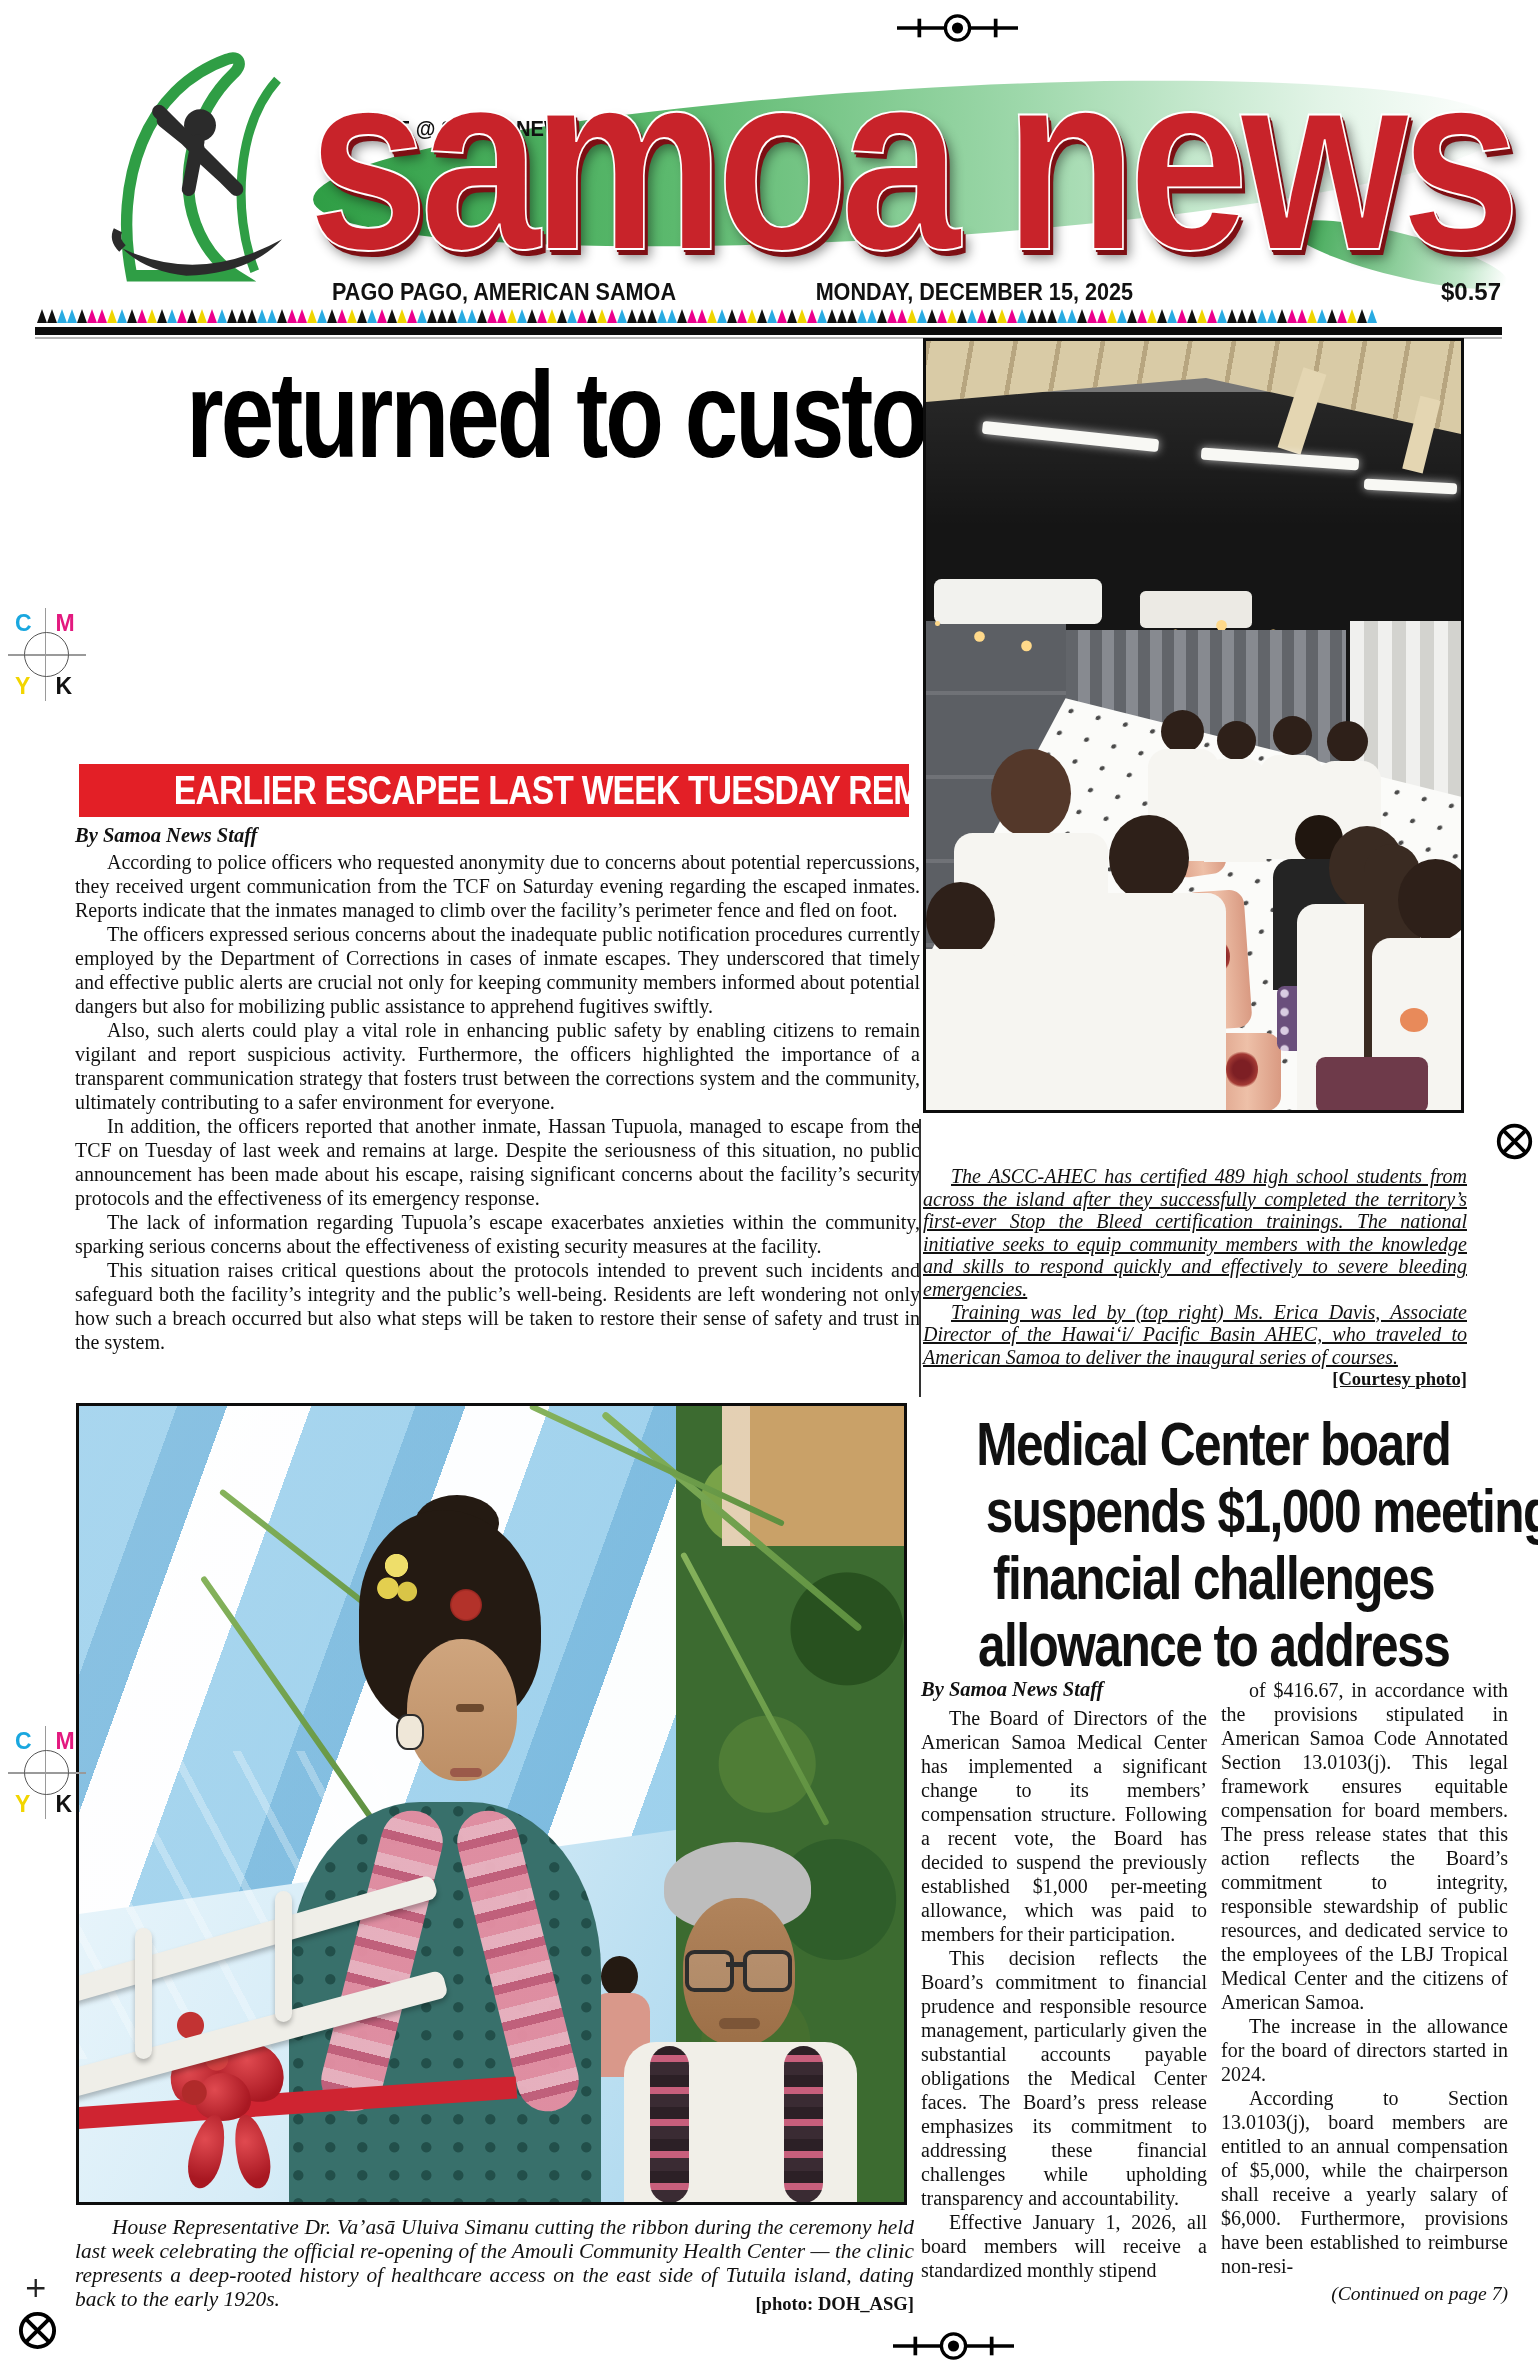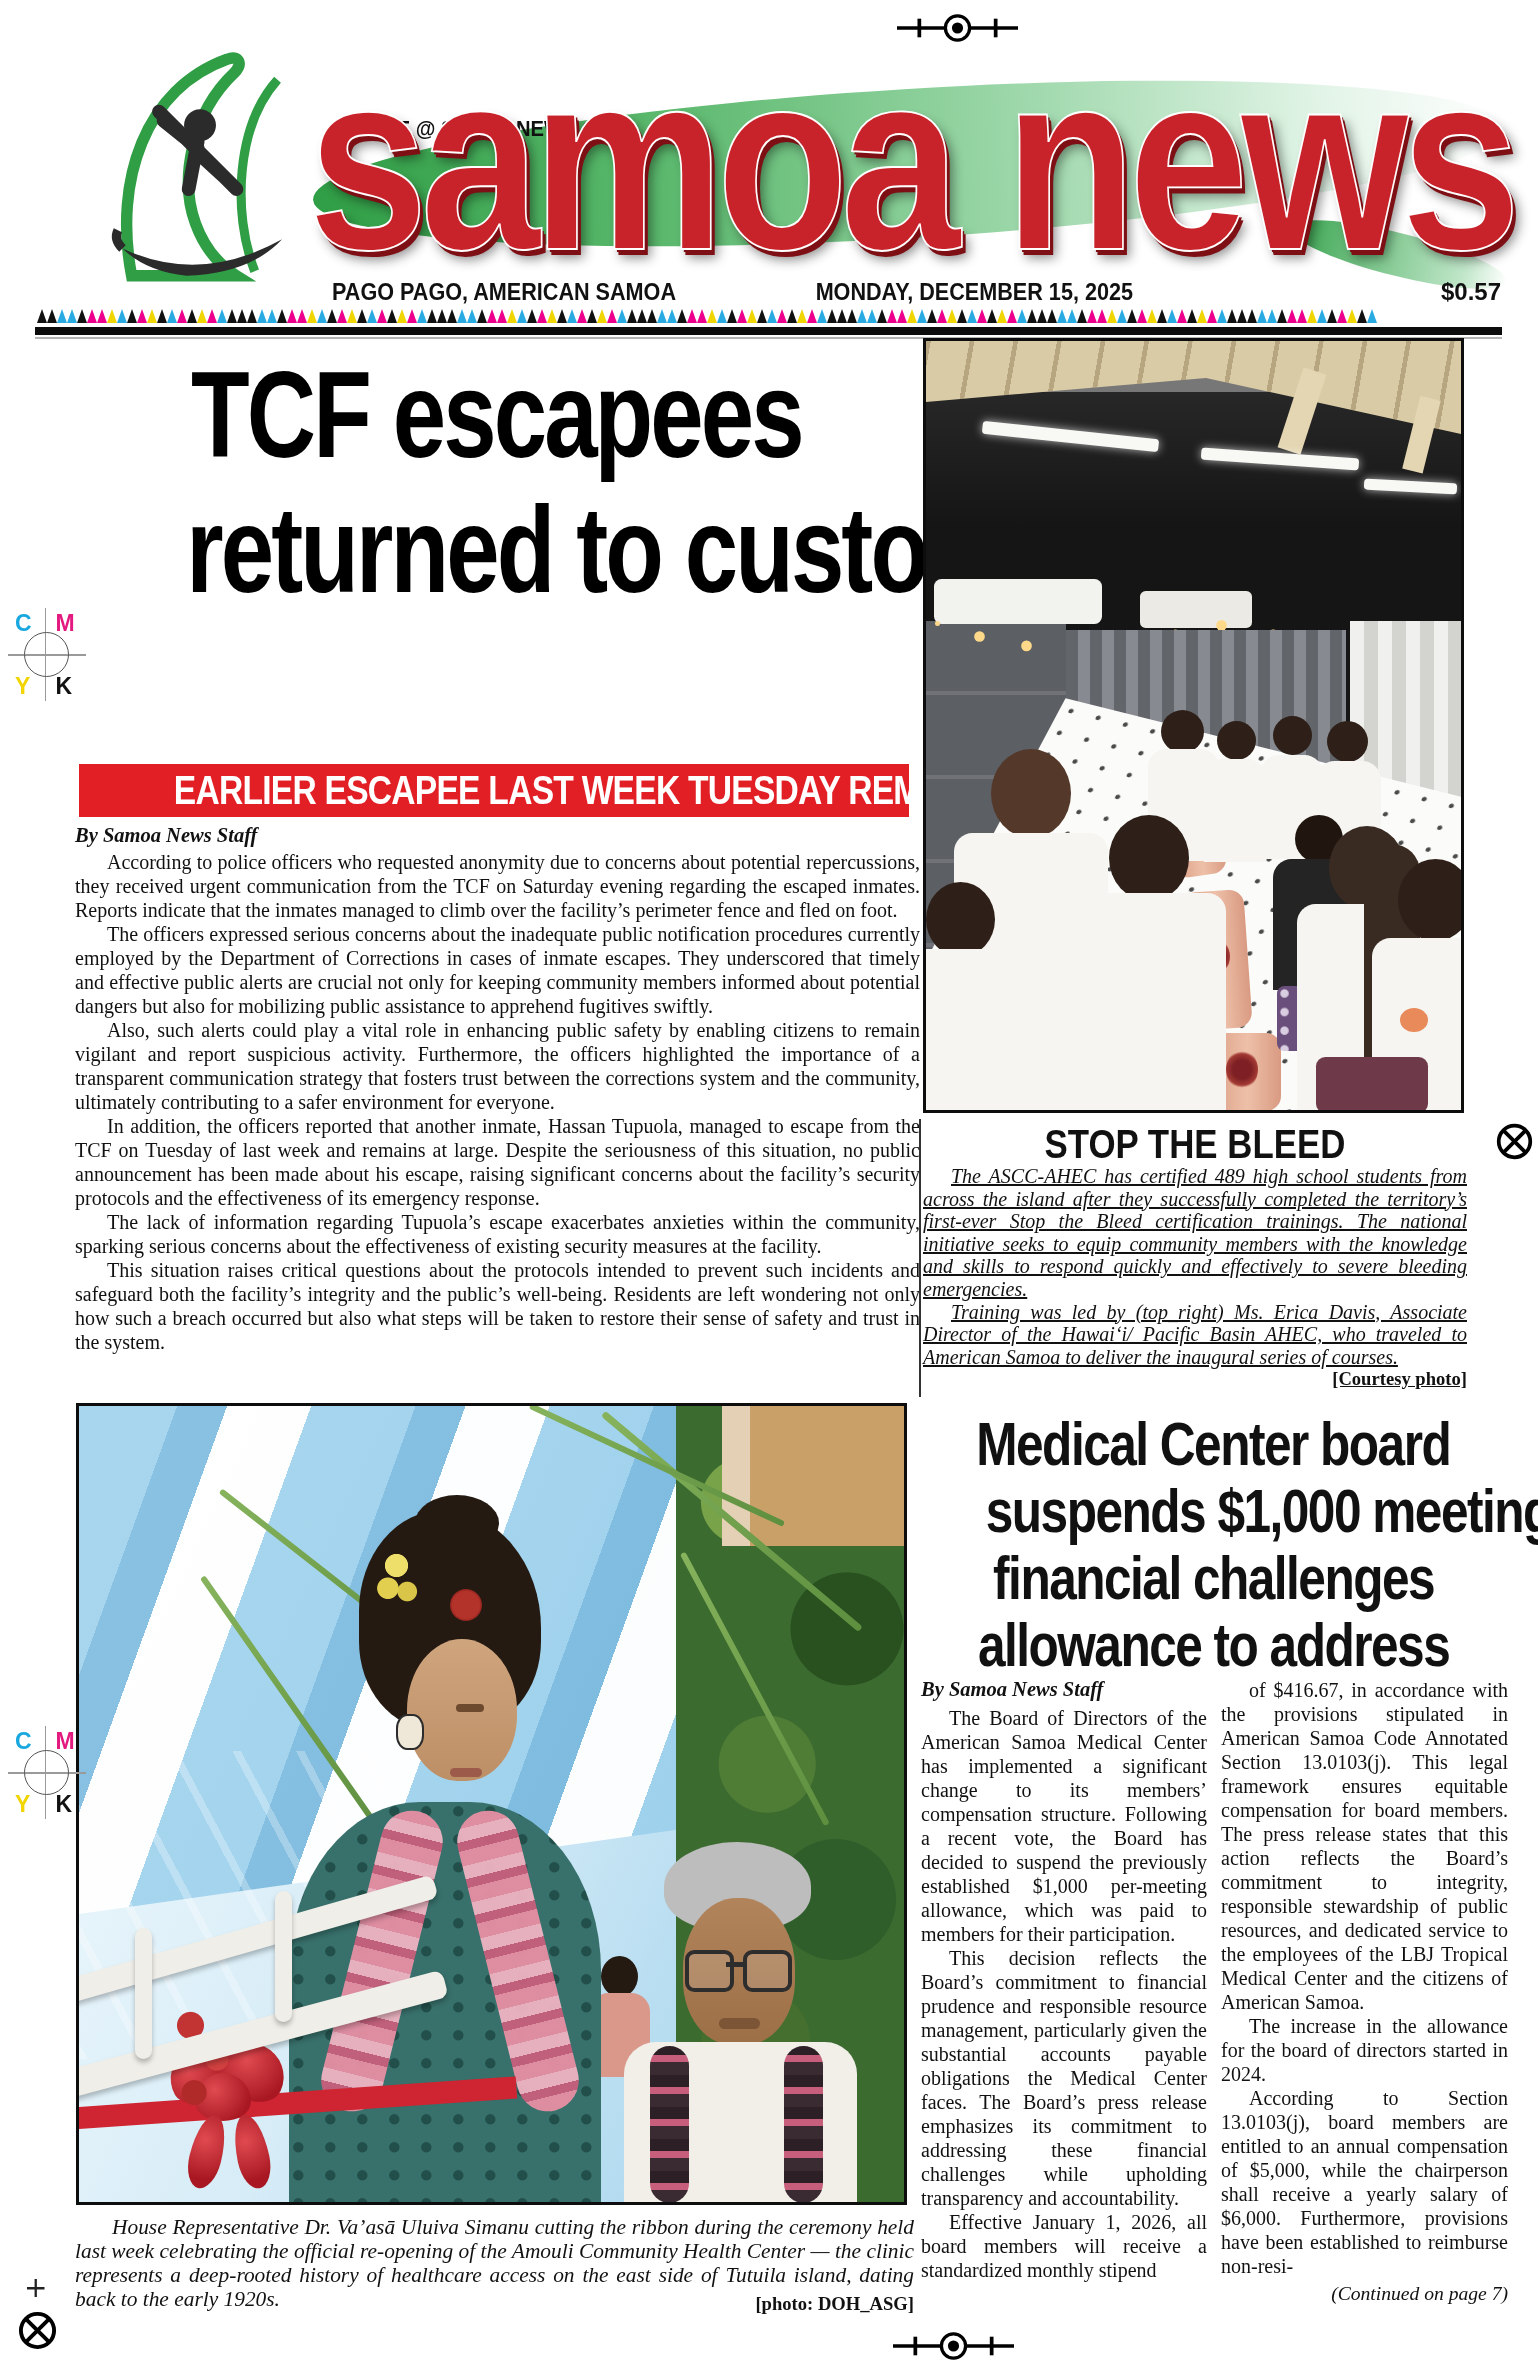--- a/index.html
+++ b/index.html
@@ -191,21 +191,20 @@
     </div>
     <div class="abs masthead-row mh-price">$0.57</div>
 
     <div class="abs tri-strip"><span class="tri" style="border-bottom-color: rgb(17, 17, 17);"></span><span class="tri" style="border-bottom-color: rgb(17, 17, 17);"></span><span class="tri" style="border-bottom-color: rgb(41, 171, 226);"></span><span class="tri" style="border-bottom-color: rgb(41, 171, 226);"></span><span class="tri" style="border-bottom-color: rgb(17, 17, 17);"></span><span class="tri" style="border-bottom-color: rgb(236, 0, 140);"></span><span class="tri" style="border-bottom-color: rgb(236, 0, 140);"></span><span class="tri" style="border-bottom-color: rgb(240, 213, 0);"></span><span class="tri" style="border-bottom-color: rgb(41, 171, 226);"></span><span class="tri" style="border-bottom-color: rgb(17, 17, 17);"></span><span class="tri" style="border-bottom-color: rgb(236, 0, 140);"></span><span class="tri" style="border-bottom-color: rgb(240, 213, 0);"></span><span class="tri" style="border-bottom-color: rgb(17, 17, 17);"></span><span class="tri" style="border-bottom-color: rgb(41, 171, 226);"></span><span class="tri" style="border-bottom-color: rgb(236, 0, 140);"></span><span class="tri" style="border-bottom-color: rgb(17, 17, 17);"></span><span class="tri" style="border-bottom-color: rgb(240, 213, 0);"></span><span class="tri" style="border-bottom-color: rgb(236, 0, 140);"></span><span class="tri" style="border-bottom-color: rgb(41, 171, 226);"></span><span class="tri" style="border-bottom-color: rgb(17, 17, 17);"></span><span class="tri" style="border-bottom-color: rgb(17, 17, 17);"></span><span class="tri" style="border-bottom-color: rgb(17, 17, 17);"></span><span class="tri" style="border-bottom-color: rgb(41, 171, 226);"></span><span class="tri" style="border-bottom-color: rgb(41, 171, 226);"></span><span class="tri" style="border-bottom-color: rgb(17, 17, 17);"></span><span class="tri" style="border-bottom-color: rgb(236, 0, 140);"></span><span class="tri" style="border-bottom-color: rgb(236, 0, 140);"></span><span class="tri" style="border-bottom-color: rgb(240, 213, 0);"></span><span class="tri" style="border-bottom-color: rgb(41, 171, 226);"></span><span class="tri" style="border-bottom-color: rgb(17, 17, 17);"></span><span class="tri" style="border-bottom-color: rgb(236, 0, 140);"></span><span class="tri" style="border-bottom-color: rgb(240, 213, 0);"></span><span class="tri" style="border-bottom-color: rgb(17, 17, 17);"></span><span class="tri" style="border-bottom-color: rgb(41, 171, 226);"></span><span class="tri" style="border-bottom-color: rgb(236, 0, 140);"></span><span class="tri" style="border-bottom-color: rgb(17, 17, 17);"></span><span class="tri" style="border-bottom-color: rgb(240, 213, 0);"></span><span class="tri" style="border-bottom-color: rgb(236, 0, 140);"></span><span class="tri" style="border-bottom-color: rgb(41, 171, 226);"></span><span class="tri" style="border-bottom-color: rgb(17, 17, 17);"></span><span class="tri" style="border-bottom-color: rgb(17, 17, 17);"></span><span class="tri" style="border-bottom-color: rgb(17, 17, 17);"></span><span class="tri" style="border-bottom-color: rgb(41, 171, 226);"></span><span class="tri" style="border-bottom-color: rgb(41, 171, 226);"></span><span class="tri" style="border-bottom-color: rgb(17, 17, 17);"></span><span class="tri" style="border-bottom-color: rgb(236, 0, 140);"></span><span class="tri" style="border-bottom-color: rgb(236, 0, 140);"></span><span class="tri" style="border-bottom-color: rgb(240, 213, 0);"></span><span class="tri" style="border-bottom-color: rgb(41, 171, 226);"></span><span class="tri" style="border-bottom-color: rgb(17, 17, 17);"></span><span class="tri" style="border-bottom-color: rgb(236, 0, 140);"></span><span class="tri" style="border-bottom-color: rgb(240, 213, 0);"></span><span class="tri" style="border-bottom-color: rgb(17, 17, 17);"></span><span class="tri" style="border-bottom-color: rgb(41, 171, 226);"></span><span class="tri" style="border-bottom-color: rgb(236, 0, 140);"></span><span class="tri" style="border-bottom-color: rgb(17, 17, 17);"></span><span class="tri" style="border-bottom-color: rgb(240, 213, 0);"></span><span class="tri" style="border-bottom-color: rgb(236, 0, 140);"></span><span class="tri" style="border-bottom-color: rgb(41, 171, 226);"></span><span class="tri" style="border-bottom-color: rgb(17, 17, 17);"></span><span class="tri" style="border-bottom-color: rgb(17, 17, 17);"></span><span class="tri" style="border-bottom-color: rgb(17, 17, 17);"></span><span class="tri" style="border-bottom-color: rgb(41, 171, 226);"></span><span class="tri" style="border-bottom-color: rgb(41, 171, 226);"></span><span class="tri" style="border-bottom-color: rgb(17, 17, 17);"></span><span class="tri" style="border-bottom-color: rgb(236, 0, 140);"></span><span class="tri" style="border-bottom-color: rgb(236, 0, 140);"></span><span class="tri" style="border-bottom-color: rgb(240, 213, 0);"></span><span class="tri" style="border-bottom-color: rgb(41, 171, 226);"></span><span class="tri" style="border-bottom-color: rgb(17, 17, 17);"></span><span class="tri" style="border-bottom-color: rgb(236, 0, 140);"></span><span class="tri" style="border-bottom-color: rgb(240, 213, 0);"></span><span class="tri" style="border-bottom-color: rgb(17, 17, 17);"></span><span class="tri" style="border-bottom-color: rgb(41, 171, 226);"></span><span class="tri" style="border-bottom-color: rgb(236, 0, 140);"></span><span class="tri" style="border-bottom-color: rgb(17, 17, 17);"></span><span class="tri" style="border-bottom-color: rgb(240, 213, 0);"></span><span class="tri" style="border-bottom-color: rgb(236, 0, 140);"></span><span class="tri" style="border-bottom-color: rgb(41, 171, 226);"></span><span class="tri" style="border-bottom-color: rgb(17, 17, 17);"></span><span class="tri" style="border-bottom-color: rgb(17, 17, 17);"></span><span class="tri" style="border-bottom-color: rgb(17, 17, 17);"></span><span class="tri" style="border-bottom-color: rgb(41, 171, 226);"></span><span class="tri" style="border-bottom-color: rgb(41, 171, 226);"></span><span class="tri" style="border-bottom-color: rgb(17, 17, 17);"></span><span class="tri" style="border-bottom-color: rgb(236, 0, 140);"></span><span class="tri" style="border-bottom-color: rgb(236, 0, 140);"></span><span class="tri" style="border-bottom-color: rgb(240, 213, 0);"></span><span class="tri" style="border-bottom-color: rgb(41, 171, 226);"></span><span class="tri" style="border-bottom-color: rgb(17, 17, 17);"></span><span class="tri" style="border-bottom-color: rgb(236, 0, 140);"></span><span class="tri" style="border-bottom-color: rgb(240, 213, 0);"></span><span class="tri" style="border-bottom-color: rgb(17, 17, 17);"></span><span class="tri" style="border-bottom-color: rgb(41, 171, 226);"></span><span class="tri" style="border-bottom-color: rgb(236, 0, 140);"></span><span class="tri" style="border-bottom-color: rgb(17, 17, 17);"></span><span class="tri" style="border-bottom-color: rgb(240, 213, 0);"></span><span class="tri" style="border-bottom-color: rgb(236, 0, 140);"></span><span class="tri" style="border-bottom-color: rgb(41, 171, 226);"></span><span class="tri" style="border-bottom-color: rgb(17, 17, 17);"></span><span class="tri" style="border-bottom-color: rgb(17, 17, 17);"></span><span class="tri" style="border-bottom-color: rgb(17, 17, 17);"></span><span class="tri" style="border-bottom-color: rgb(41, 171, 226);"></span><span class="tri" style="border-bottom-color: rgb(41, 171, 226);"></span><span class="tri" style="border-bottom-color: rgb(17, 17, 17);"></span><span class="tri" style="border-bottom-color: rgb(236, 0, 140);"></span><span class="tri" style="border-bottom-color: rgb(236, 0, 140);"></span><span class="tri" style="border-bottom-color: rgb(240, 213, 0);"></span><span class="tri" style="border-bottom-color: rgb(41, 171, 226);"></span><span class="tri" style="border-bottom-color: rgb(17, 17, 17);"></span><span class="tri" style="border-bottom-color: rgb(236, 0, 140);"></span><span class="tri" style="border-bottom-color: rgb(240, 213, 0);"></span><span class="tri" style="border-bottom-color: rgb(17, 17, 17);"></span><span class="tri" style="border-bottom-color: rgb(41, 171, 226);"></span><span class="tri" style="border-bottom-color: rgb(236, 0, 140);"></span><span class="tri" style="border-bottom-color: rgb(17, 17, 17);"></span><span class="tri" style="border-bottom-color: rgb(240, 213, 0);"></span><span class="tri" style="border-bottom-color: rgb(236, 0, 140);"></span><span class="tri" style="border-bottom-color: rgb(41, 171, 226);"></span><span class="tri" style="border-bottom-color: rgb(17, 17, 17);"></span><span class="tri" style="border-bottom-color: rgb(17, 17, 17);"></span><span class="tri" style="border-bottom-color: rgb(17, 17, 17);"></span><span class="tri" style="border-bottom-color: rgb(41, 171, 226);"></span><span class="tri" style="border-bottom-color: rgb(41, 171, 226);"></span><span class="tri" style="border-bottom-color: rgb(17, 17, 17);"></span><span class="tri" style="border-bottom-color: rgb(236, 0, 140);"></span><span class="tri" style="border-bottom-color: rgb(236, 0, 140);"></span><span class="tri" style="border-bottom-color: rgb(240, 213, 0);"></span><span class="tri" style="border-bottom-color: rgb(41, 171, 226);"></span><span class="tri" style="border-bottom-color: rgb(17, 17, 17);"></span><span class="tri" style="border-bottom-color: rgb(236, 0, 140);"></span><span class="tri" style="border-bottom-color: rgb(240, 213, 0);"></span><span class="tri" style="border-bottom-color: rgb(17, 17, 17);"></span><span class="tri" style="border-bottom-color: rgb(41, 171, 226);"></span></div>
     <div class="abs rule-black"></div>
     <div class="abs rule-gray"></div>
   </header>
 
   <section>
     <div class="abs lead-headline">
-      <div><span class="hl cond">TCF escapees</span></div>
       <div><span class="hl cond">returned to custody</span></div>
     </div>
 
     <div class="abs banner" id="banner" style="background: rgb(227, 31, 38);">
       <span class="bt cond">EARLIER ESCAPEE LAST WEEK TUESDAY REMAINS AT LARGE</span>
     </div>
 
     <div class="abs byline lead-byline">By Samoa News Staff</div>
 
     <div class="abs lead-body">
@@ -265,23 +264,20 @@
 
     <div class="fig-hd" style="left:403px;top:485px;width:76px;height:84px;background:#3a2b22;"></div>
     <div class="fig-bd" style="left:371px;top:563px;width:140px;height:210px;"></div>
     <div class="abs" style="left:438px;top:503px;width:56px;height:266px;background:#3a2b22;border-radius:28px;"></div>
     <div class="fig-hd" style="left:472px;top:518px;width:75px;height:82px;"></div>
     <div class="fig-bd" style="left:446px;top:597px;width:121px;height:175px;"></div>
     <div class="abs" style="left:390px;top:716px;width:112px;height:56px;background:#6e3a4a;border-radius:9.3px;"></div>
     <div class="abs" style="left:474px;top:667px;width:28px;height:24px;background:#e88a5a;border-radius:50%;"></div>
   </figure>
 
-  <div class="abs bleed-title">
-    <span class="bt2 cond">STOP THE BLEED</span>
-  </div>
   <div class="abs bleed-cap">
     <p>The ASCC-AHEC has certified 489 high school students from across the island after they successfully completed the territory’s first-ever Stop the Bleed certification trainings. The national initiative seeks to equip community members with the knowledge and skills to respond quickly and effectively to severe bleeding emergencies.</p>
     <p>Training was led by (top_right) Ms. Erica Davis, Associate Director of the Hawai‘i/ Pacific Basin AHEC, who traveled to American Samoa to deliver the inaugural series of courses.</p>
     <p class="bleed-credit">[Courtesy photo]</p>
   </div>
 
   <svg class="abs" style="left:1495px;top:1122px;" width="39" height="39" viewBox="0 0 42 42">
     <circle cx="21" cy="21" r="17" fill="none" stroke="#000" stroke-width="4"></circle>
     <line x1="9" y1="9" x2="33" y2="33" stroke="#000" stroke-width="4"></line>
     <line x1="33" y1="9" x2="9" y2="33" stroke="#000" stroke-width="4"></line>

